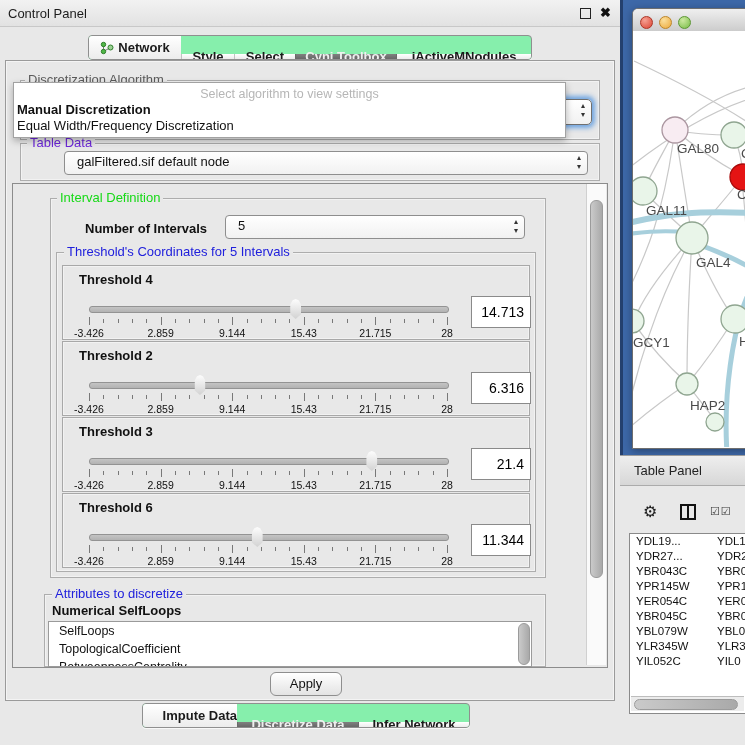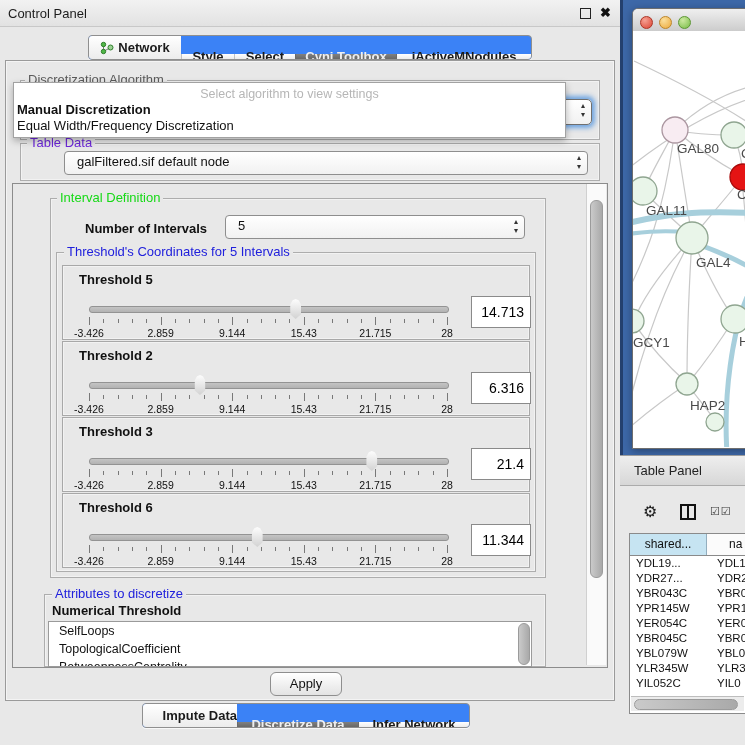--- a/index.html
+++ b/index.html
@@ -9,21 +9,21 @@
 
   
   #left-panel{left:0;top:0;width:620px;height:745px;background:#E8E8E8;}
   #titlebar{left:0;top:0;width:620px;height:26px;background:linear-gradient(#F2F2F2,#E2E2E2);
             border-bottom:1px solid #C8C8C8;}
   #titlebar .t{position:absolute;left:8px;top:6px;font-size:13px;color:#1c1c1c;}
   #float-box{position:absolute;left:580px;top:8px;width:9px;height:9px;border:1.5px solid #222;}
   #close-x{position:absolute;left:600px;top:5px;font-size:13px;font-weight:bold;color:#111;}
 
   .tabbar{height:23px;display:flex;border:1px solid #8F8F8F;border-radius:4px;overflow:hidden;
-          background:#3b82f6;box-shadow:0 1px 0 rgba(255,255,255,.7);}
+          background:#86efac;box-shadow:0 1px 0 rgba(255,255,255,.7);}
   .seg{display:flex;align-items:center;justify-content:center;font-size:13px;font-weight:bold;
        color:#1b1b1b;background:linear-gradient(#FFFFFF,#ECECEC);white-space:nowrap;}
   .seg+.seg{border-left:1px solid #C2C2C2;margin-top:18px;}
   .seg.dark{background:linear-gradient(#808080,#686868);color:#EFEFEF;border-left:1px solid #6A6A6A;}
   .seg.dark+.seg{border-left:1px solid #6A6A6A;}
   #top-tabs{left:88px;top:35px;width:442px;}
   #top-tabs .s0{width:92px;} #top-tabs .s1{width:52px;} #top-tabs .s2{width:60px;}
   #top-tabs .s3{width:100px;} #top-tabs .s4{flex:1;}
   #bottom-tabs{left:142px;top:703px;width:326px;}
   #bottom-tabs .s0{width:94px;justify-content:flex-end;} #bottom-tabs .s1{width:120px;text-align:right;} #bottom-tabs .s2{flex:1;}
@@ -207,21 +207,21 @@
     <div id="noi-label" class="abs">Number of Intervals</div>
     <div id="noi-combo" class="abs combo">
       <span>5</span>
       <span class="stepper">▴<br>▾</span>
     </div>
 
     <div id="thr-group" class="abs group"></div>
     <div id="thr-label" class="abs glabel blue">Threshold's Coordinates for 5 Intervals</div>
     <div id="thresholds">
         <div class="th-panel" style="top:265px">
-      <div class="th-title">Threshold 5</div>
+      <div class="th-title">Threshold 4</div>
       <div class="slider">
         <div class="track"></div>
         <div class="ticks">
               <i class="major" style="left:0%"></i>
               <i class="minor" style="left:4%"></i>
               <i class="minor" style="left:8%"></i>
               <i class="minor" style="left:12%"></i>
               <i class="minor" style="left:16%"></i>
               <i class="major" style="left:20%"></i>
               <i class="minor" style="left:24%"></i>
@@ -386,21 +386,21 @@
               <span style="left:100%">28</span>
             </div>
         <div class="thumb" style="left:47.00%"></div>
       </div>
       <input class="th-value" readonly="" value="11.344" style="">
     </div>
       </div>
 
     <div id="attr-group" class="abs group"></div>
     <div id="attr-label" class="abs glabel blue">Attributes to discretize</div>
-    <div id="numattr-label" class="abs">Numerical Threshold</div>
+    <div id="numattr-label" class="abs">Numerical SelfLoops</div>
     <div id="attr-list" class="abs">
         <div class="item">SelfLoops</div>
         <div class="item">TopologicalCoefficient</div>
         <div class="item">BetweennessCentrality</div>
       </div>
     <div id="attr-list-sb" class="abs sb-thumb"></div>
 
     <div id="apply-btn" class="abs">Apply</div>
 
     <div id="bottom-tabs" class="abs tabbar">
@@ -483,24 +483,20 @@
       <span>Table Panel</span>
     </div>
 
     <div id="tp-toolbar">
       <span id="gear">⚙</span>
       <span id="split-icon"></span>
       <span id="checks">☑☑</span>
     </div>
 
     <div id="tp-table">
-      <div id="tp-head">
-        <div class="h1">shared...</div>
-        <div class="h2">na</div>
-      </div>
       <div id="tp-rows">
           <div class="trow">
      <div class="c1">YDL19...</div>
      <div class="c2">YDL1</div>
    </div>
           <div class="trow">
      <div class="c1">YDR27...</div>
      <div class="c2">YDR2</div>
    </div>
           <div class="trow">

